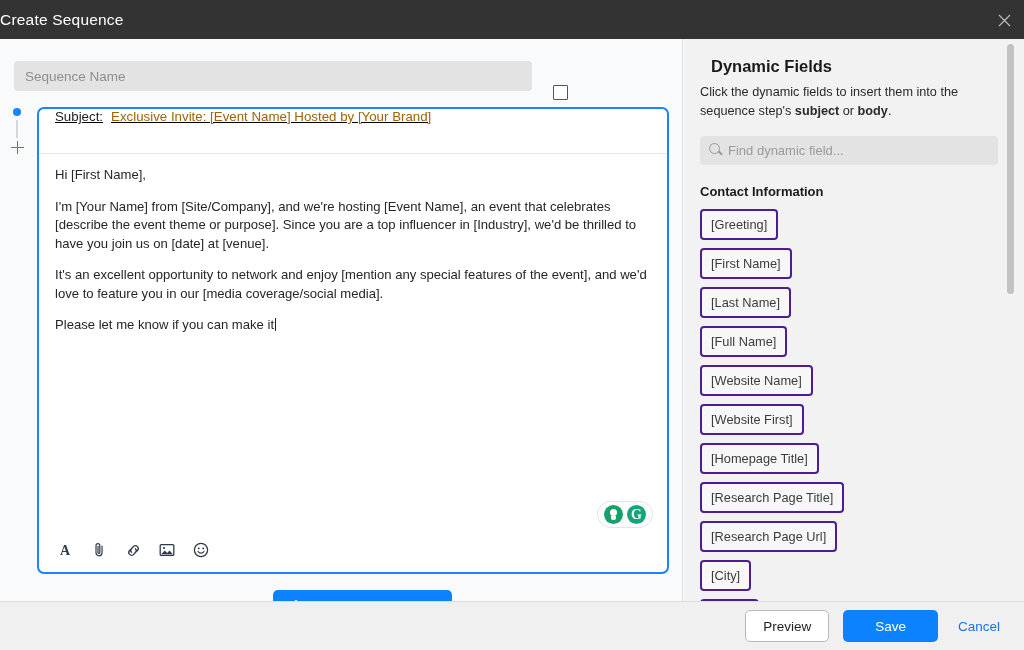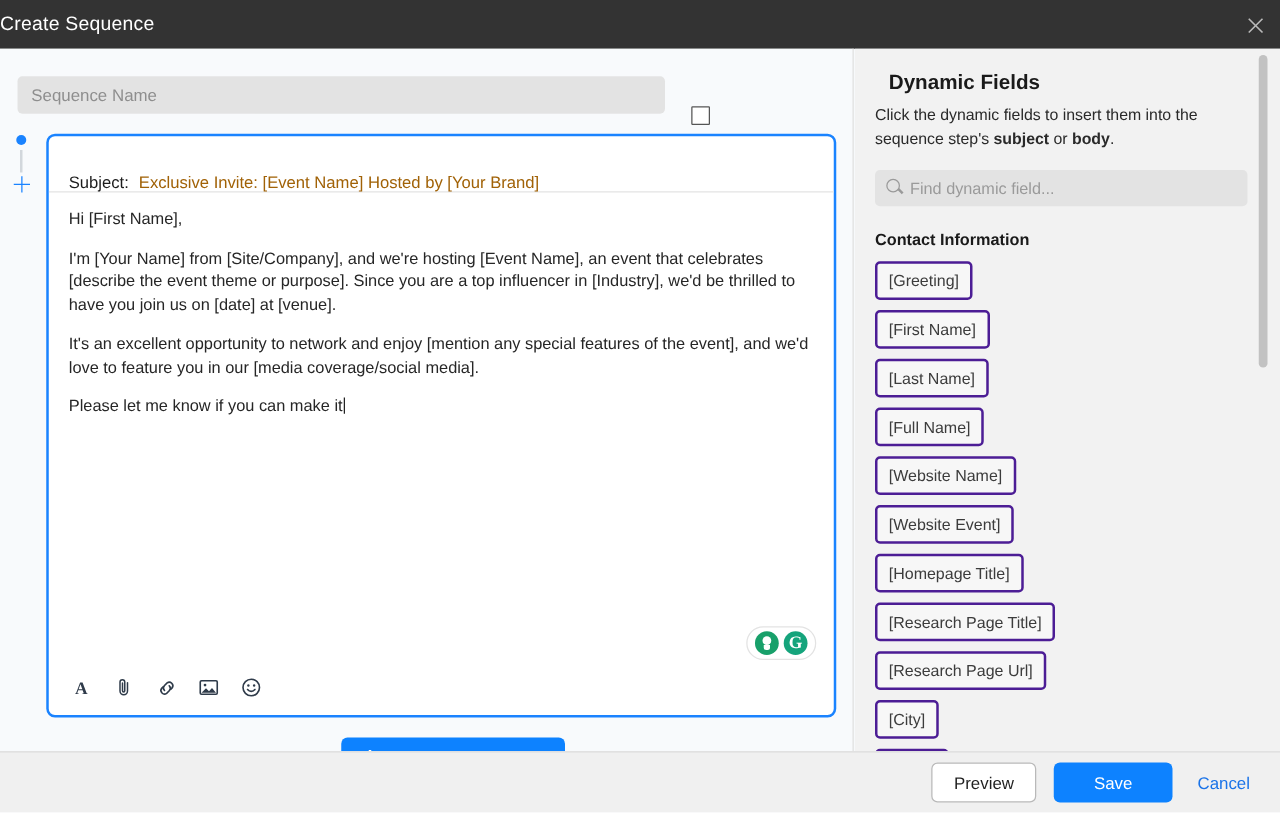--- a/index.html
+++ b/index.html
@@ -81,21 +81,21 @@
 
   
   .email-card {
     position:absolute; left:37px; top:68px; width:632px; height:467px;
     background:#ffffff; border:2px solid #1a83ff; border-radius:7px;
     overflow:hidden;
   }
   .subject-row {
     position:absolute; left:0; top:0; width:685px; height:45px;
     border-bottom:1px solid #e4e4e4;
-    display:flex; align-items:flex-end; padding:0 14px 0 16px;
+    display:flex; align-items:flex-start; padding:0 14px 0 16px;text-decoration:underline;
   }
   .subject-label { font-size:13.3px; color:#1d1d1d; }
   .subject-value { font-size:13.3px; color:#a16207; margin-left:8px; }
   .subject-actions {
     margin-left:auto; display:flex; align-items:center; gap:13px;
   }
   .ic-plus { position:relative; width:15px; height:15px; cursor:pointer; }
   .ic-plus::before, .ic-plus::after { content:""; position:absolute; background:#2259b5; }
   .ic-plus::before { left:0; top:6.4px; width:15px; height:2.2px; }
   .ic-plus::after  { top:0; left:6.4px; height:15px; width:2.2px; }
@@ -335,21 +335,21 @@
         </div>
 
         <div class="rp-section">Contact Information</div>
 
         <div class="chips">
           <span class="chip">[Greeting]</span>
           <span class="chip">[First Name]</span>
           <span class="chip">[Last Name]</span>
           <span class="chip">[Full Name]</span>
           <span class="chip">[Website Name]</span>
-          <span class="chip">[Website Event]</span>
+          <span class="chip">[Website First]</span>
           <span class="chip">[Homepage Title]</span>
           <span class="chip">[Research Page Title]</span>
           <span class="chip">[Research Page Url]</span>
           <span class="chip">[City]</span>
           <span class="chip">[State]</span>
         </div>
       </div>
       <div class="rp-scrolltrack">
         <div class="rp-scroll"></div>
       </div>

